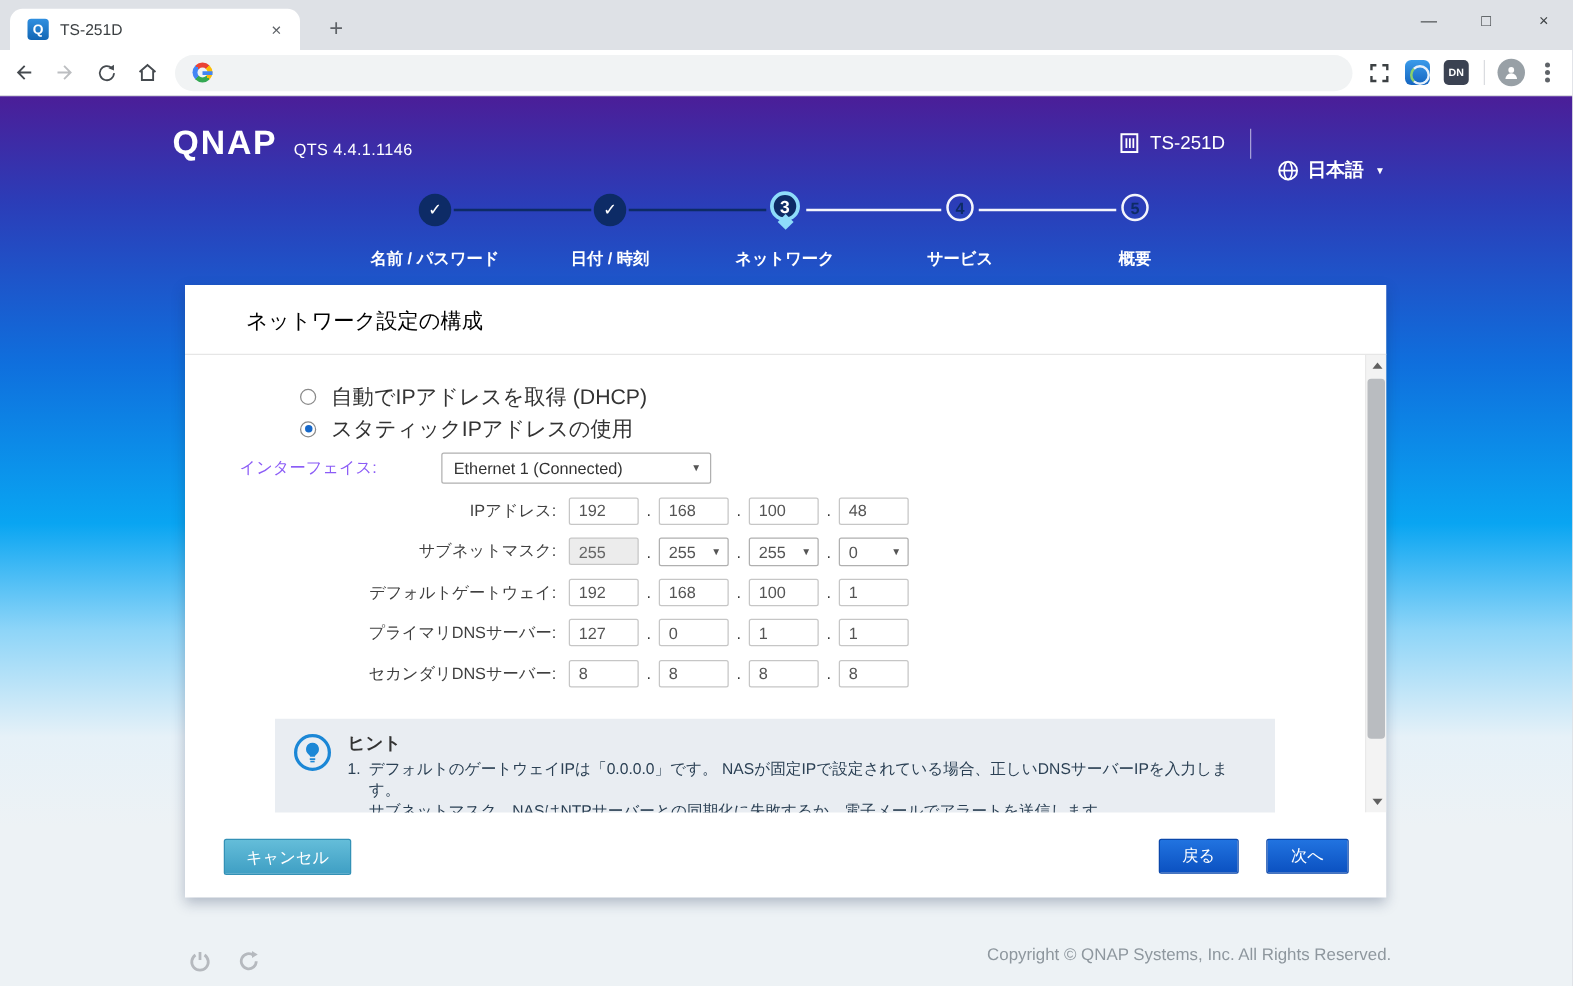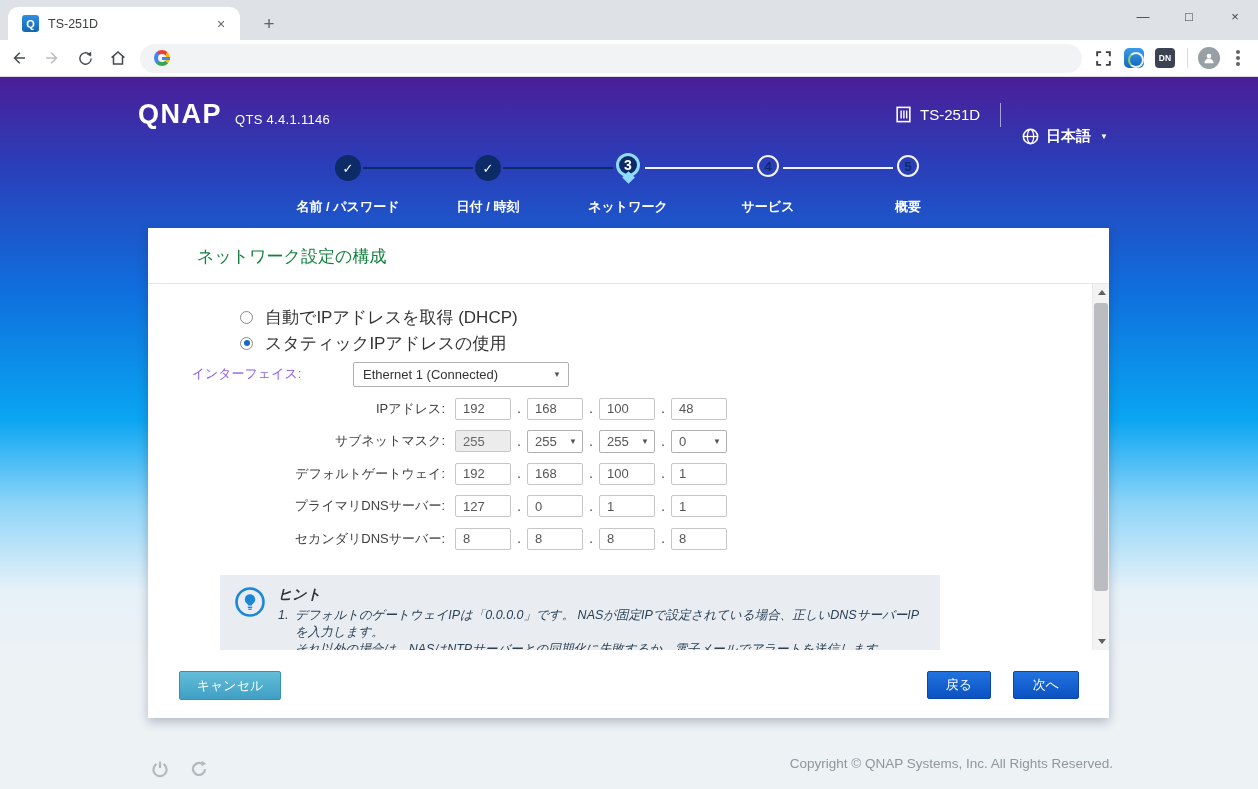--- a/index.html
+++ b/index.html
@@ -65,21 +65,21 @@
   .circle.active { margin-top:1px; width:24px; height:24px; background:#0d2b66; color:#fff; font-size:14px; font-weight:bold;
                    border:3px solid #8edcfa; }
   .pointer { width:9px; height:9px; background:#8edcfa; margin:-4px auto 0; transform:rotate(45deg); }
   .circle.todo { margin-top:3px; width:22px; height:22px; border:2px solid rgba(255,255,255,0.95); color:#0d2b66;
                  font-size:13px; font-weight:bold; background:transparent; }
   .slabel { position:absolute; top:46px; left:0; width:160px; color:#fff; font-size:13px; font-weight:bold; }
 
   
   .card { position:absolute; left:148px; top:151px; width:961px; height:490px; background:#fff;
           box-shadow:0 4px 10px rgba(20,40,80,0.28); }
-  .card-title { height:56px; line-height:57px; padding-left:49px; font-size:17px; color:#15803d;
+  .card-title { height:56px; line-height:57px; padding-left:49px; font-size:17px; color:#000000;
                 border-bottom:1px solid #e6e6e6; }
   .scrollarea { position:relative; height:366px; overflow:hidden; }
   .scrollcontent { padding-top:23px; }
 
   .radio-row { margin-left:92px; display:flex; align-items:center; height:20px; font-size:17px; color:#333; }
   .radio { width:13px; height:13px; border:1px solid #8a8a8a; border-radius:50%; margin-right:12px; position:relative; background:#fff; }
   .radio.checked::after { content:""; position:absolute; left:2.5px; top:2.5px; width:6px; height:6px; border-radius:50%; background:#1668c9; }
 
   .iface-row { display:flex; align-items:center; margin-top:8px; height:26px; }
   .iface-label { width:197px; text-align:center; font-size:13px; color:#8b5cf6; }
@@ -90,21 +90,21 @@
   .ip-row { display:flex; align-items:center; margin-top:10.5px; height:22px; }
   .ip-label { width:297px; text-align:right; font-size:13px; color:#3f3f3f; }
   .ip-cells { display:flex; align-items:center; margin-left:10px; }
   .ip-cells input { width:56px; height:22px; border:1px solid #c6c6c6; border-radius:2px; padding-left:7px;
                     font-size:13px; color:#555; font-family:inherit; outline:none; }
   .ip-cells input.dim { background:#ececec; color:#666; }
   .ip-sep { width:16px; text-align:center; font-size:13px; color:#333; }
   .ipselect { width:56px; height:23px; border:1px solid #b0b0b0; border-radius:2px; background:#fff;
               display:flex; align-items:center; justify-content:space-between; padding:0 5px 0 7px; font-size:13px; color:#555; }
 
-  .hint { margin:25px 0 0 72px; width:720px; background:#e9edf2; padding:11px 14px 30px 14px; display:flex;font-style:italic; }
+  .hint { margin:25px 0 0 72px; width:800px; background:#e9edf2; padding:11px 14px 30px 14px; display:flex; }
   .bulb { flex:0 0 32px; }
   .hint-body { margin-left:12px; flex:1; }
   .hint-title { font-size:14px; font-weight:bold; color:#333; margin-bottom:3px; }
   .hint-item { display:flex; font-size:12.5px; color:#2b4054; line-height:17px; }
   .hint-num { width:17px; flex:0 0 17px; }
   .hint-lines span { display:block; }
 
   .scrollbar { position:absolute; right:0; top:0; width:17px; height:366px; background:#f3f3f3; border-left:1px solid #e9e9e9; }
   .sb-btn { position:absolute; left:0; width:17px; height:17px; display:flex; align-items:center; justify-content:center; }
   .sb-up { top:0; } .sb-down { bottom:0; }
@@ -364,21 +364,21 @@
                   <rect x="13.8" y="20.6" width="4.4" height="1.4" fill="#1b87d6"></rect>
                   <rect x="14.3" y="22.6" width="3.4" height="1.3" fill="#1b87d6"></rect>
                 </svg>
             </span>
             <div class="hint-body">
               <div class="hint-title">ヒント</div>
               <div class="hint-item">
                 <span class="hint-num">1.</span>
                 <span class="hint-lines">
                   <span>デフォルトのゲートウェイIPは「0.0.0.0」です。 NASが固定IPで設定されている場合、正しいDNSサーバーIPを入力します。</span>
-                  <span>それ以外の場合は、NASはNTPサーバーとの同期化に失敗するか、電子メールでアラートを送信します。</span>
+                  <span>サブネットマスク、NASはNTPサーバーとの同期化に失敗するか、電子メールでアラートを送信します。</span>
                 </span>
               </div>
 
             </div>
           </div>
         </div>
 
         <div class="scrollbar">
           <span class="sb-btn sb-up">
               <span class="tri-up"></span>

